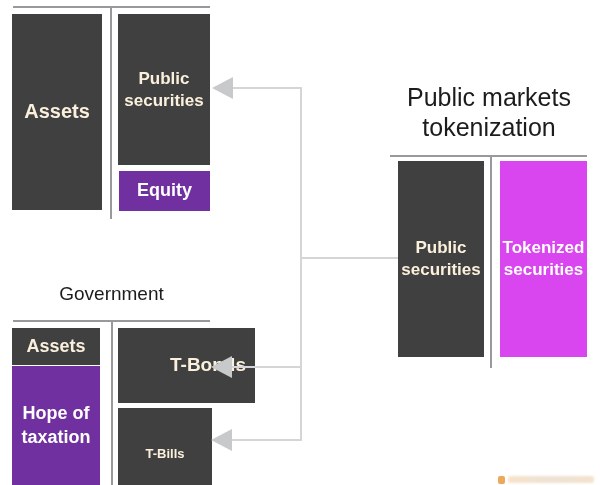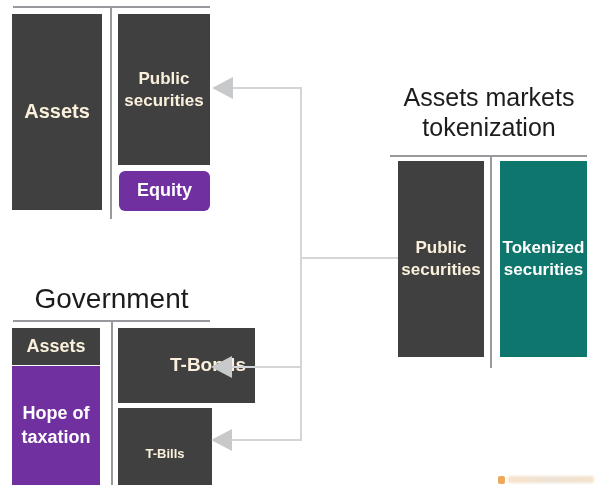--- a/index.html
+++ b/index.html
@@ -18,33 +18,33 @@
     border-bottom:11px solid transparent;
     border-right:21px solid #c8c9ca;
   }
   
   .box{
     position:absolute;display:flex;align-items:center;justify-content:center;
     text-align:center;font-weight:bold;line-height:1.28;
   }
   .box.orange{background:#404040;color:#faf0dc;}
   .box.purple{background:#7030a0;color:#ffffff;}
-  .box.blue{background:#0f766e;color:#ffffff;}
+  .box.blue{background:#d946ef;color:#ffffff;}
   .title{
     position:absolute;color:#1c1c1c;text-align:center;font-weight:normal;
   }
-  #gov-title{left:13px;top:283px;width:197px;font-size:28px;}
+  #gov-title{left:13px;top:283px;width:197px;font-size:19px;}
   #tok-title{left:388px;top:83px;width:202px;font-size:25px;line-height:1.18;}
 
   
   #company-top-rule{left:13px;top:6px;width:197px;height:2px;}
   #company-divider{left:110px;top:6px;width:2px;height:213px;}
   #company-assets{left:12px;top:14px;width:90px;height:196px;font-size:20px;}
   #company-public-securities{left:118px;top:14px;width:92px;height:151px;font-size:17px;}
-  #company-equity{left:119px;top:171px;width:91px;height:40px;font-size:18px;border-radius:6px;}
+  #company-equity{left:119px;top:171px;width:91px;height:40px;font-size:18px;}
 
   
   #gov-top-rule{left:13px;top:320px;width:197px;height:2px;}
   #gov-divider{left:111px;top:320px;width:2px;height:165px;}
   #gov-assets{left:12px;top:328px;width:88px;height:37px;font-size:18px;}
   #gov-hope{left:12px;top:366px;width:88px;height:119px;font-size:18px;}
   #gov-tbonds{left:118px;top:328px;width:94px;height:75px;font-size:19px;padding-left:43px;}
   #gov-tbills{left:118px;top:408px;width:94px;height:92px;font-size:13px;}
 
   
@@ -99,21 +99,21 @@
     </div>
     <div class="box orange" id="gov-tbonds">
       <span>T-Bonds</span>
     </div>
     <div class="box orange" id="gov-tbills">
       <span>T-Bills</span>
     </div>
   </div>
 
   <div>
-    <div class="title" id="tok-title">Assets markets tokenization</div>
+    <div class="title" id="tok-title">Public markets tokenization</div>
     <div class="rule" id="tok-top-rule"></div>
     <div class="rule" id="tok-divider"></div>
     <div class="box orange" id="tok-public">
       <span>Public securities</span>
     </div>
     <div class="box blue" id="tok-tokenized">
       <span>Tokenized securities</span>
     </div>
   </div>
 

